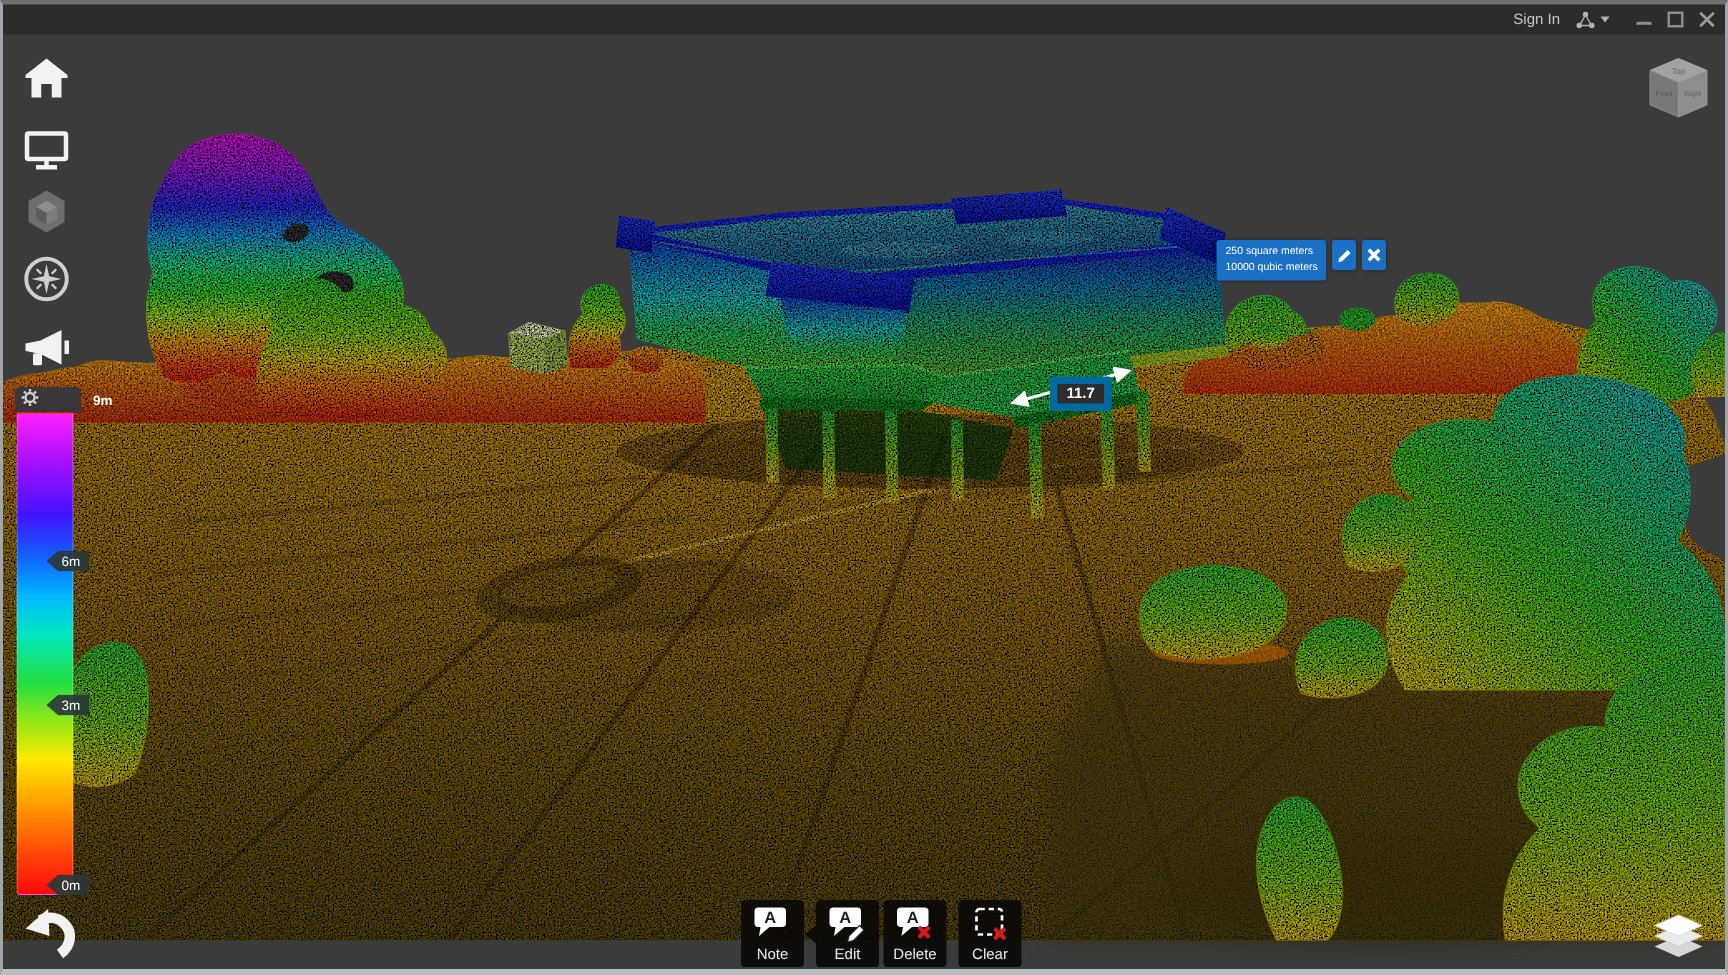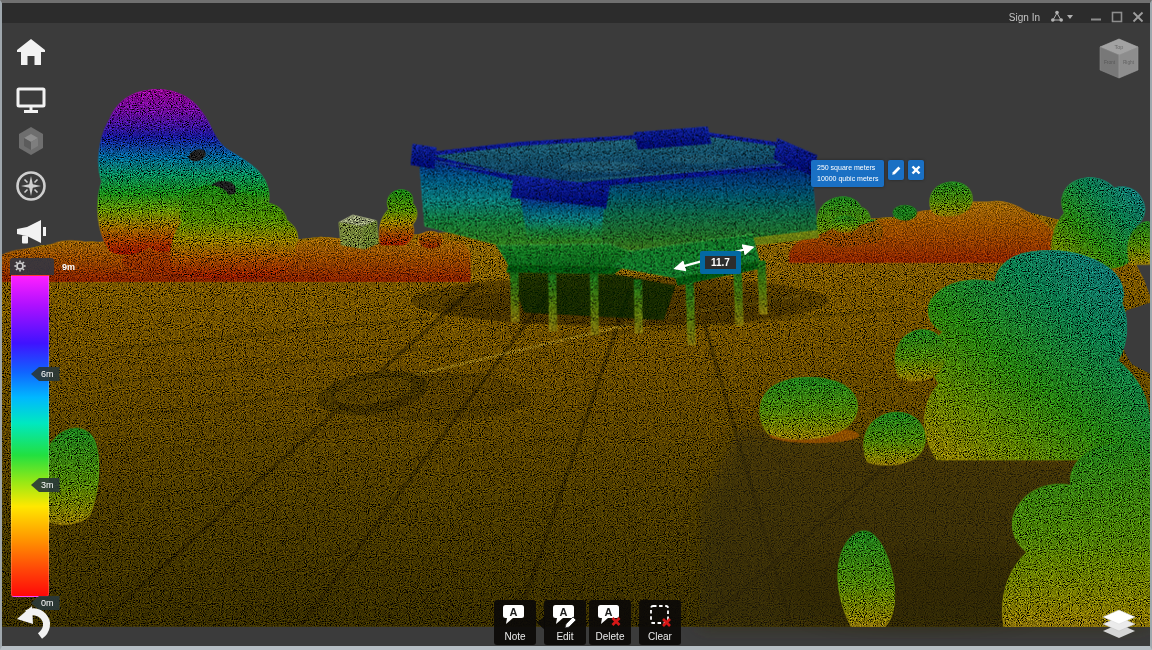--- a/index.html
+++ b/index.html
@@ -1,21 +1,21 @@
 <!DOCTYPE html>
 <html><head>
 <meta charset="utf-8">
 <style>
   html,body{margin:0;padding:0;background:#1e1e1e;font-family:"Liberation Sans",sans-serif;}
   .window{position:relative;width:1152px;height:650px;box-sizing:border-box;overflow:hidden;
     background:#3b3b3b;border-top:3px solid #707070;border-left:2px solid #9fa7ad;
     border-right:2px solid #9fa7ad;border-bottom:4px solid #b6bec4;}
   
   .titlebar{position:relative;height:20px;background:#2c2c2c;}
-  .tb-right{position:absolute;right:6px;top:0;height:20px;display:flex;align-items:flex-end;}
+  .tb-right{position:absolute;right:6px;top:0;height:20px;display:flex;align-items:center;}
   .signin{color:#c4c4c4;font-size:10px;margin-right:10px;cursor:default;}
   .netgroup{display:flex;align-items:center;gap:3px;margin-right:16px;}
   .caret{width:0;height:0;border-left:3.5px solid transparent;border-right:3.5px solid transparent;border-top:4px solid #b0b0b0;}
   .winbtns{display:flex;gap:8px;align-items:center;}
   .winbtn{width:13px;height:13px;display:flex;align-items:center;justify-content:center;}
   
   .viewport{position:absolute;left:0;right:0;top:20px;bottom:0;overflow:hidden;}
   svg.scene{position:absolute;left:0;top:0;width:100%;height:100%;}
   
   .side-btn{position:absolute;left:10px;width:38px;height:38px;display:flex;align-items:center;justify-content:center;}
@@ -365,22 +365,22 @@
                 <line x1="10" y1="2" x2="8.7" y2="3.3"></line>
               <line x1="2" y1="10" x2="3.3" y2="8.7"></line>
                 <line x1="10" y1="10" x2="8.7" y2="8.7"></line>
             </g>
           </svg>
         </span>
         <span class="tick">9m</span>
       </div>
       <div class="legend-bar"></div>
       <div class="legend-tick" style="top:109px">6m</div>
-      <div class="legend-tick" style="top:220px">3m</div>
-      <div class="legend-tick" style="top:338px">0m</div>
+      <div class="legend-tick" style="top:205px">3m</div>
+      <div class="legend-tick" style="top:325px">0m</div>
     </div>
 
     <div class="anno">
       <div class="anno-box">
         <div>250 square meters</div>
         <div>10000 qubic meters</div>
       </div>
       <div class="anno-btn">
         <svg width="11" height="11" viewBox="0 0 11 11">
           <path d="M1.2 9.8 L1.8 7.2 L7.4 1.6 L9.4 3.6 L3.8 9.2 Z" fill="#ffffff"></path>

